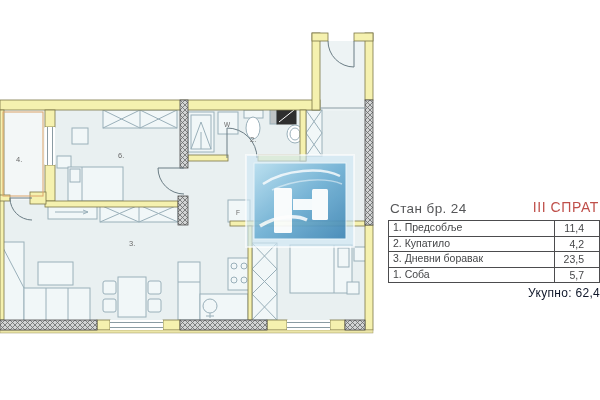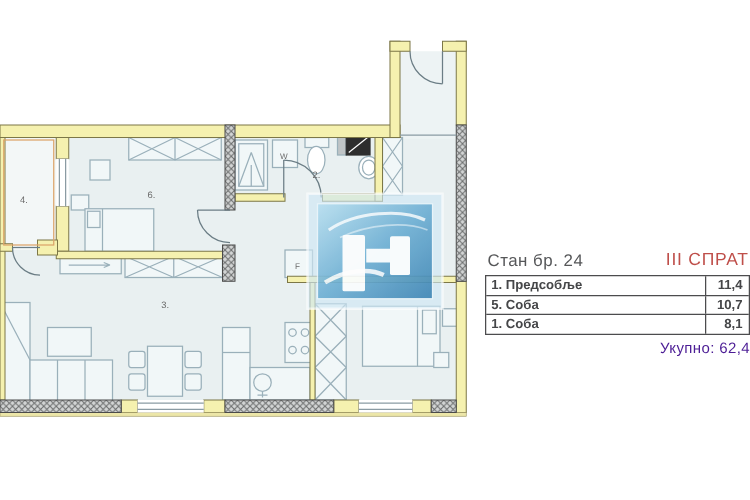--- a/index.html
+++ b/index.html
@@ -14,26 +14,26 @@
     position:absolute;left:388px;top:199px;right:0;
     color:#515254;
   }
   .panel-head{
     display:flex;justify-content:space-between;align-items:flex-end;
     margin:0 1px 4px 2px;
   }
   .panel-title{font-size:13.5px;letter-spacing:.4px;color:#565759;}
   .panel-floor{font-size:14px;letter-spacing:.6px;color:#bf4f4a;padding-bottom:1px;}
   .tbl{border:1.8px solid #4c4c4e;background:#fff;}
-  .trow{display:flex;align-items:center;height:14.5px;border-bottom:1.8px solid #4c4c4e;font-weight:bold;}
+  .trow{display:flex;height:14.5px;border-bottom:1.8px solid #4c4c4e;}
   .trow:last-child{border-bottom:none;}
   .cell-name{flex:1;font-size:10.5px;padding-left:4px;white-space:nowrap;color:#454648;}
   .cell-val{width:29px;align-self:stretch;display:flex;align-items:center;justify-content:flex-end;
-    border-left:1.8px solid #4c4c4e;font-size:10.5px;padding-right:5px;color:#454648;}
-  .total-line{margin-top:3px;text-align:right;font-size:12px;color:#4c1d95;letter-spacing:.3px;}
+    border-left:1.8px solid #4c4c4e;font-size:10.5px;padding-right:15px;color:#454648;}
+  .total-line{margin-top:3px;text-align:right;font-size:12px;color:#0f172a;letter-spacing:.3px;}
 </style>
 </head>
 <body>
 
 <svg id="plan-svg" width="600" height="400" viewBox="0 0 600 400">
   <defs>
     <pattern id="hatch" width="5" height="5" patternUnits="userSpaceOnUse">
       <rect width="5" height="5" fill="#d2d4d4"></rect>
       <path d="M0,0 L5,5 M5,0 L0,5" stroke="#6a6c6c" stroke-width="0.8"></path>
     </pattern>
@@ -204,25 +204,29 @@
   <div class="panel-head">
     <span class="panel-title">Стан бр. 24</span>
     <span class="panel-floor">III СПРАТ</span>
   </div>
   <div class="tbl">
     <div class="trow">
       <span class="cell-name">1. Предсобље</span>
       <span class="cell-val">11,4</span>
     </div>
     <div class="trow">
-      <span class="cell-name">5. Соба</span>
-      <span class="cell-val">10,7</span>
+      <span class="cell-name">2. Купатило</span>
+      <span class="cell-val">4,2</span>
+    </div>
+    <div class="trow">
+      <span class="cell-name">3. Дневни боравак</span>
+      <span class="cell-val">23,5</span>
     </div>
     <div class="trow">
       <span class="cell-name">1. Соба</span>
-      <span class="cell-val">8,1</span>
+      <span class="cell-val">5,7</span>
     </div>
   </div>
   <div class="total-line">
     <span>Укупно:</span>
     <span>62,4</span>
   </div>
 </div>
 
 </body></html>

